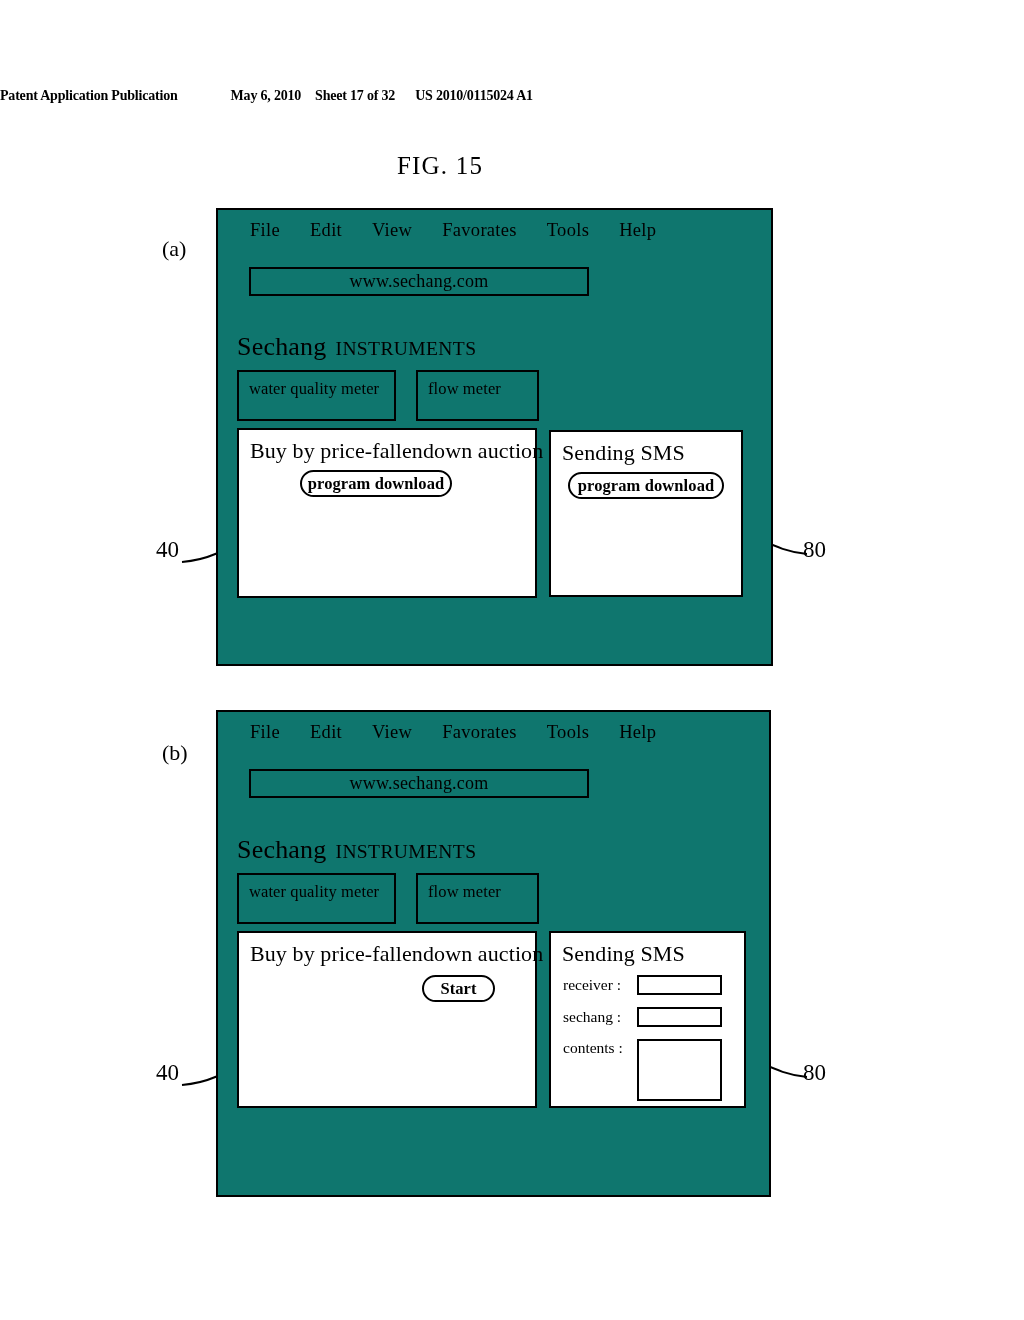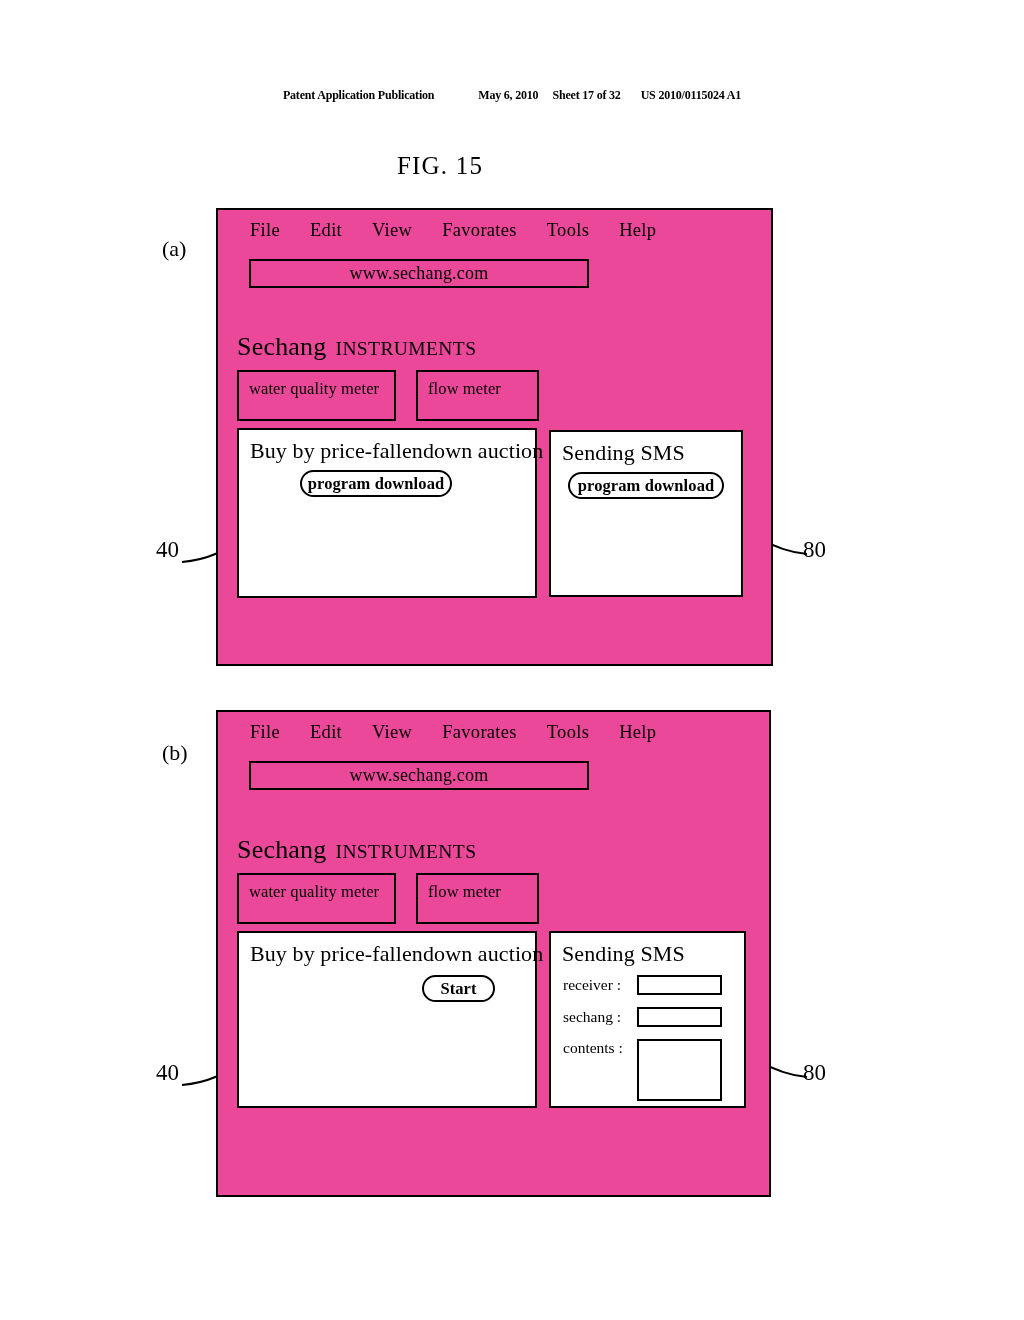--- a/index.html
+++ b/index.html
@@ -16,30 +16,30 @@
     color: #000000;
     overflow: hidden;
   }
 
   
   .page-header {
     position: absolute;
     left: 0; top: 88px;
     width: 1024px;
     display: flex;
-    justify-content: center;
+    justify-content: flex-start;
     align-items: baseline;
     font-family: "Liberation Serif", serif;
     font-weight: bold;
-    font-size: 12px;
+    font-size: 14px;
     letter-spacing: -0.2px;
     white-space: nowrap;
   }
   .page-header .hdr-pub { margin-right: 44px; }
-  .page-header .hdr-date { margin-right: 14px; }
+  .page-header .hdr-date { margin-right: 14px; margin-left: 9px; }
   .page-header .hdr-sheet { margin-right: 20px; }
 
   
   .fig-title {
     position: absolute;
     left: 0; top: 152px;
     width: 1024px;
     text-align: center;
     font-size: 25px;
     letter-spacing: 1.2px;
@@ -66,21 +66,21 @@
   #ref-80-a { left: 803px; top: 537px; }
   #ref-40-b { left: 156px; top: 1060px; }
   #ref-80-b { left: 803px; top: 1060px; }
 
   .leader-svg { position: absolute; pointer-events: none; }
 
   
   .browser {
     position: absolute;
     border: 2px solid #000;
-    background: #ec4899;
+    background: #0f766e;
     box-sizing: border-box;
   }
   #browser-a { left: 216px; top: 208px; width: 557px; height: 458px; }
   #browser-b { left: 216px; top: 710px; width: 555px; height: 487px; }
 
   
   .menubar {
     position: absolute;
     left: 32px;
     top: 10px;
@@ -88,21 +88,21 @@
     font-size: 18.5px;
     letter-spacing: 0.3px;
   }
   .menubar .menu-item { margin-right: 30px; white-space: nowrap; }
   .menubar .menu-item:last-child { margin-right: 0; }
 
   
   .addressbar {
     position: absolute;
     left: 31px;
-    top: 49px;
+    top: 57px;
     width: 340px;
     height: 29px;
     border: 2px solid #000;
     box-sizing: border-box;
     display: flex;
     align-items: center;
     justify-content: center;
     font-size: 18px;
     letter-spacing: 0.2px;
   }

